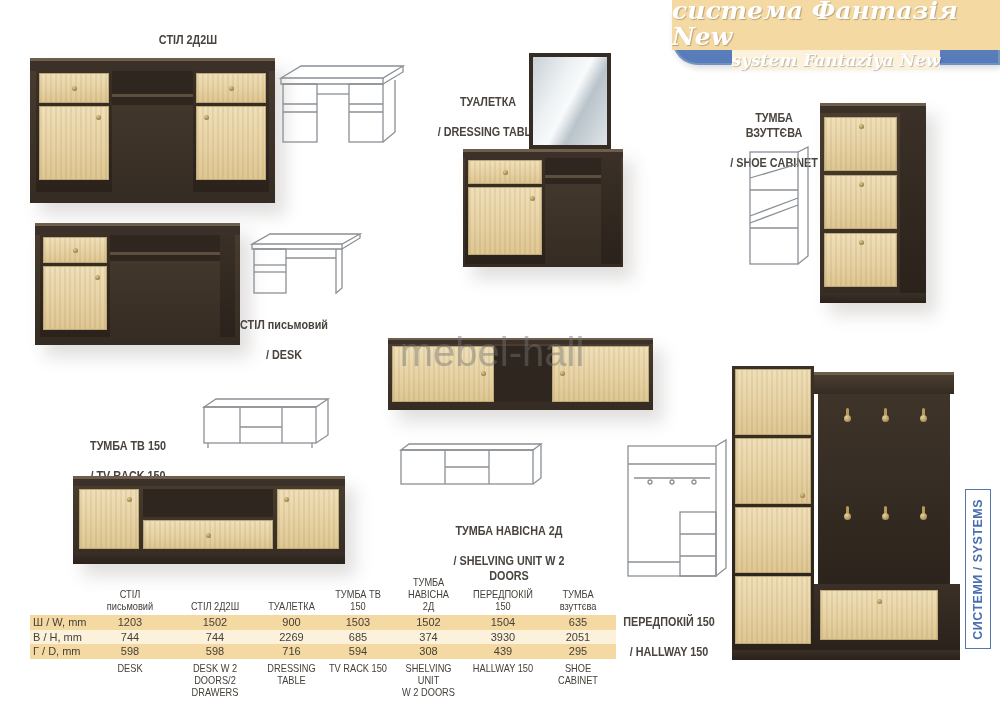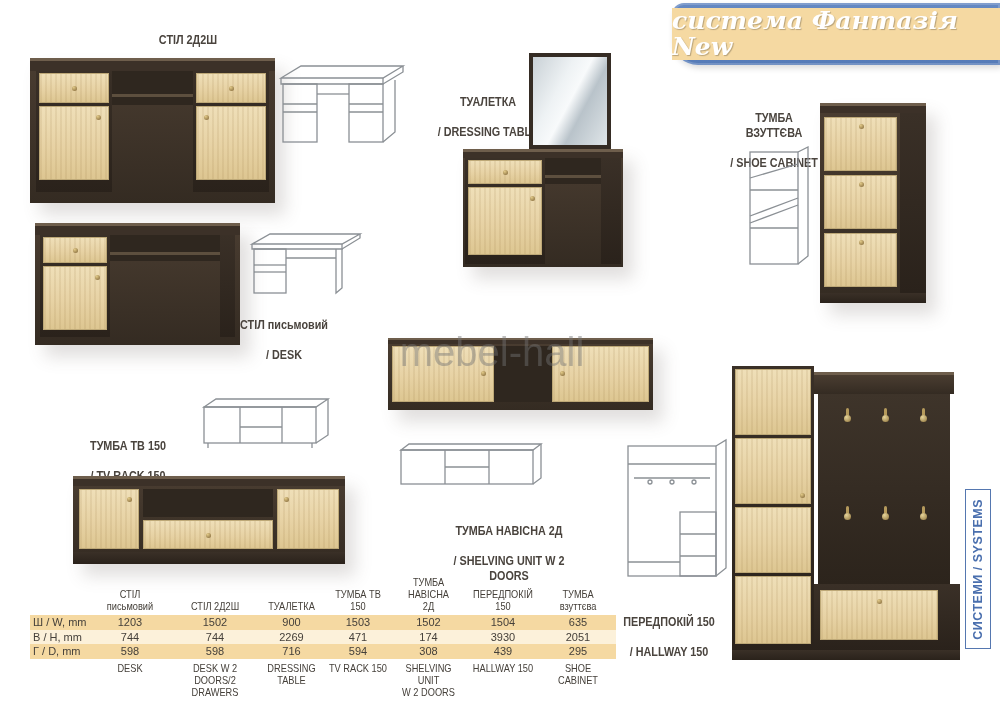--- a/index.html
+++ b/index.html
@@ -50,20 +50,21 @@
   .hE{align-items:flex-start;padding-top:3px;font-size:10.5px;transform:scaleX(.88);transform-origin:center;}
   .lab{justify-content:flex-start;padding-left:3px;text-align:center;}
   .t1{background:#f5d9a2;}
   .t2{background:#fcf1da;}
 </style>
 </head>
 <body>
 
 <div class="abs banner">
   <div class="t1">система Фантазія New</div>
+  <div class="t2">system Fantaziya New</div>
 </div>
 
 <div class="abs plabel" style="left:93px;top:18px;width:190px;">
   <div>СТІЛ 2Д2Ш</div>
   <div>/ DESK W 2 DOORS/2 DRAWERS</div>
 </div>
 <div class="abs plabel" style="left:418px;top:80px;width:140px;">
   <div>ТУАЛЕТКА</div>
   <div>/ DRESSING TABLE</div>
 </div>
@@ -324,22 +325,22 @@
   <div class="c t1">900</div>
   <div class="c t1">1503</div>
   <div class="c t1">1502</div>
   <div class="c t1">1504</div>
   <div class="c t1">635</div>
 
   <div class="c lab t2">В / H, mm</div>
   <div class="c t2">744</div>
   <div class="c t2">744</div>
   <div class="c t2">2269</div>
-  <div class="c t2">471</div>
-  <div class="c t2">174</div>
+  <div class="c t2">685</div>
+  <div class="c t2">374</div>
   <div class="c t2">3930</div>
   <div class="c t2">2051</div>
 
   <div class="c lab t1">Г / D, mm</div>
   <div class="c t1">598</div>
   <div class="c t1">598</div>
   <div class="c t1">716</div>
   <div class="c t1">594</div>
   <div class="c t1">308</div>
   <div class="c t1">439</div>

